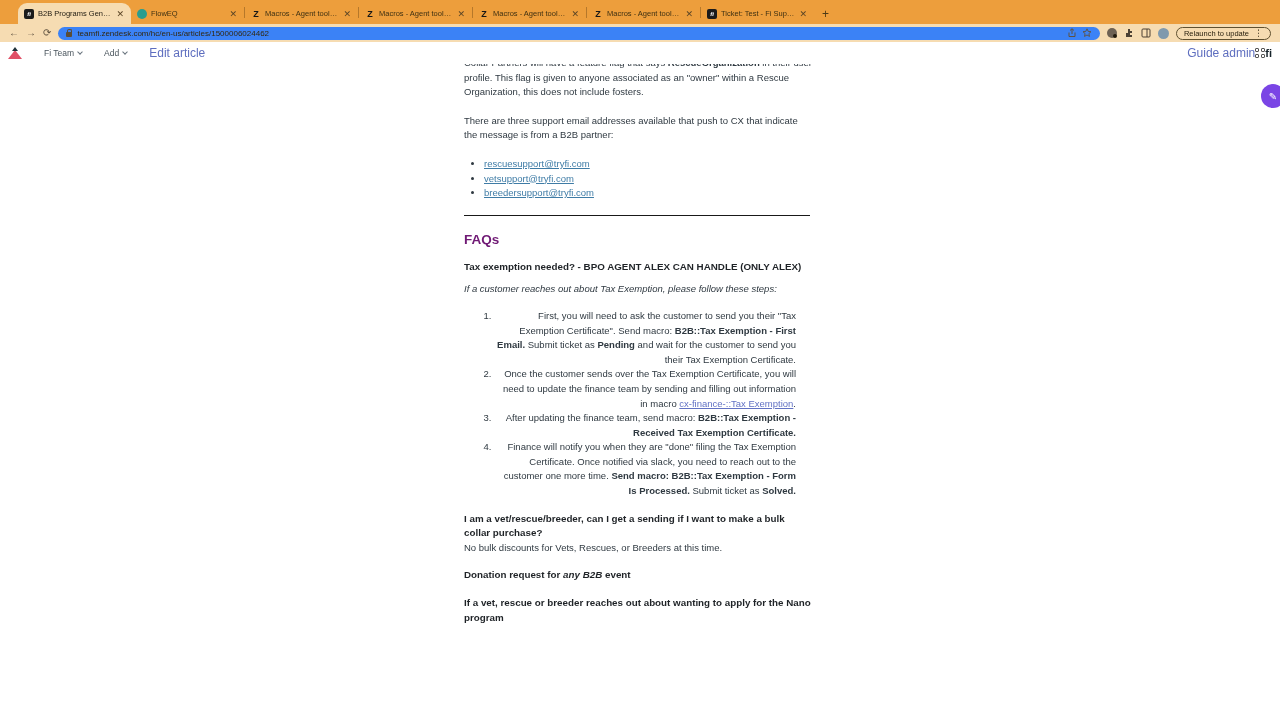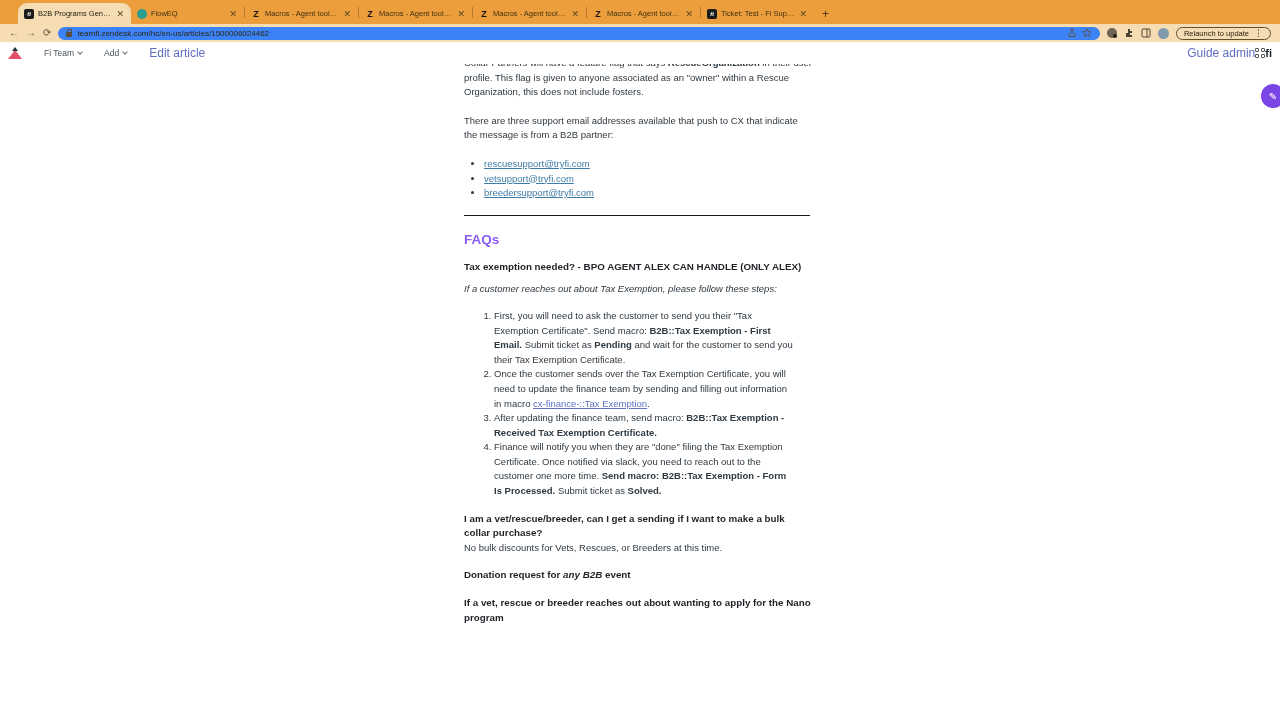--- a/index.html
+++ b/index.html
@@ -70,24 +70,24 @@
 
   
   .article { position:absolute; left:464px; top:56px; width:348px; z-index:1;
     color:#2f3941; font-size:9.5px; line-height:14.6px; }
   .article p { margin:0 0 14px 0; }
   b { font-weight:bold; }
   .lnk-blue { color:#3f7ca6; text-decoration:underline; }
   .lnk-purple { color:#6272c4; text-decoration:underline; }
   ul.emails { list-style:disc; margin:0 0 14px 20px; }
   hr.sep { border:none; border-top:1px solid #191919; margin:14px 0 0 0; width:346px; }
-  h2.faqs { font-size:13.5px; line-height:15px; margin:16px 0 0 0; color:#8b5cf6; }
+  h2.faqs { font-size:13.5px; line-height:15px; margin:16px 0 0 0; color:#701a75; }
   h3.q { font-size:9.8px; line-height:14.6px; font-weight:bold; margin:13px 0 0 0; color:#1f2327;}
   .article .after-h { margin-top:8px; }
-  ol.steps { margin:12px 16px 0 30px; }
+  ol.steps { margin:12px 16px 0 30px;text-align:right; }
   ol.steps > li { margin:0; }
   ol.steps ul { list-style:disc; margin:0 0 0 12px; } .mt9 { margin-top:9px; } .mt13 { margin-top:13px;font-style:italic; } .mt14 { margin-top:14px; }
 </style>
 </head>
 <body>
 
 <div class="frame">
   <div class="tabstrip">
     <div class="tab active">
       <span class="favicon fav-fi"></span>

